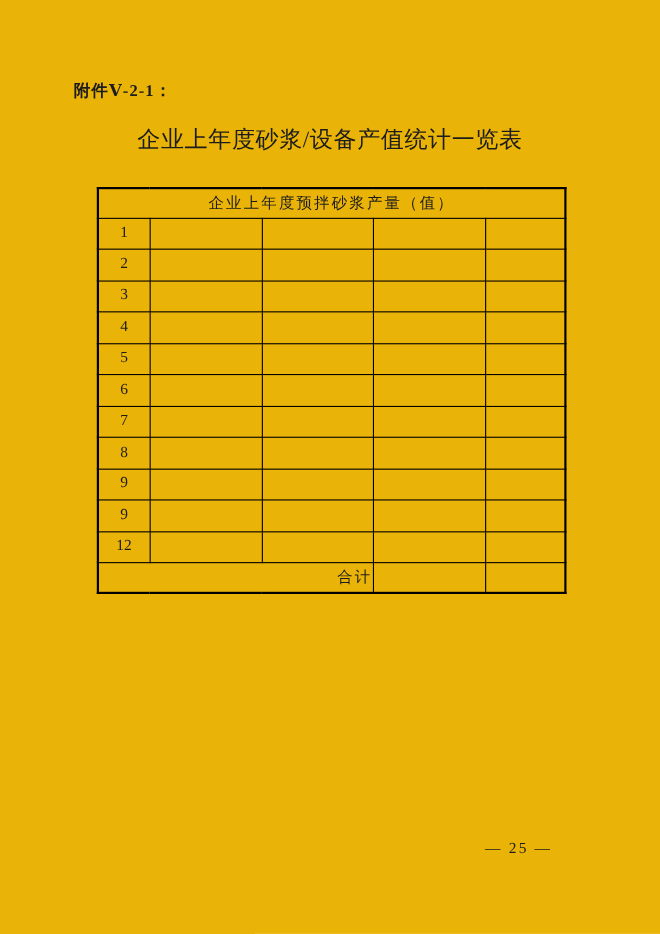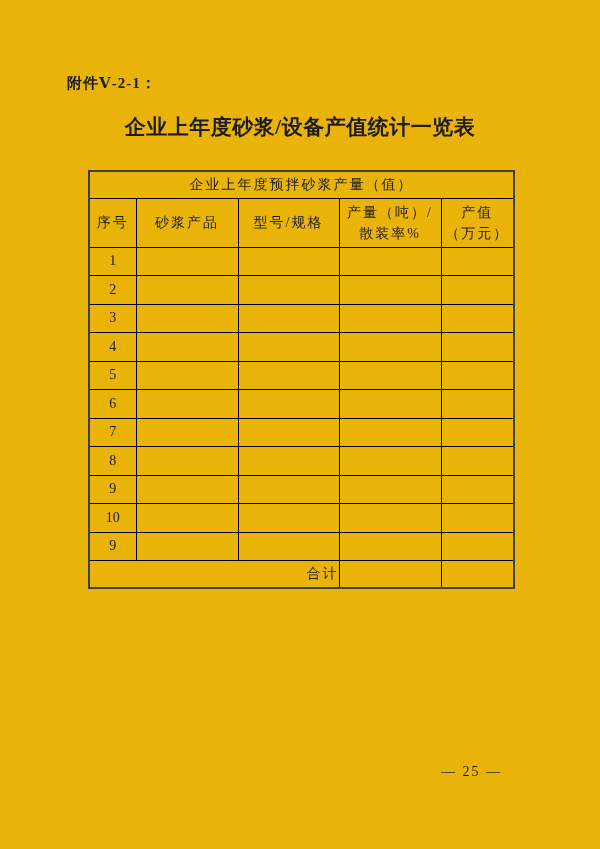--- a/index.html
+++ b/index.html
@@ -22,31 +22,31 @@
     letter-spacing: 1px;
     font-weight: 600;
   }
   .title {
     position: absolute;
     left: 0;
     top: 113px;
     width: 100%;
     text-align: center;
     font-size: 21px;
-    font-weight: bold;
+    font-weight: normal;
     letter-spacing: 0.5px;
   }
   table.form-table {
     position: absolute;
     left: 88px;
     top: 170px;
     width: 425px;
     table-layout: fixed;
     border-collapse: collapse;
-    border: 2px solid #404040;
+    border: 2px solid #000000;
   }
   table.form-table th,
   table.form-table td {
     border: 1px solid #000000;
     text-align: center;
     vertical-align: middle;
     font-size: 14px;
     font-weight: normal;
     letter-spacing: 2px;
     padding: 0;
@@ -78,29 +78,20 @@
     <colgroup>
       <col style="width:47px">
       <col style="width:102px">
       <col style="width:101px">
       <col style="width:102px">
       <col style="width:73px">
     </colgroup>
     <thead>
       <tr class="caption-row">
         <th colspan="5">企业上年度预拌砂浆产量（值）</th>
-      </tr>
-      <tr class="header-row">
-        <th>序号</th>
-        <th>砂浆产品</th>
-        <th>型号/规格</th>
-        <th class="two-line">产量（吨）/
-散装率%</th>
-        <th class="two-line">产值
-（万元）</th>
       </tr>
     </thead>
     <tbody>
         <tr class="data-row">
     <td class="row-no">1</td>
     <td></td>
     <td></td>
     <td></td>
     <td></td>
   </tr>
@@ -154,28 +145,28 @@
     <td></td>
   </tr>
         <tr class="data-row">
     <td class="row-no">9</td>
     <td></td>
     <td></td>
     <td></td>
     <td></td>
   </tr>
         <tr class="data-row">
-    <td class="row-no">10</td>
+    <td class="row-no">9</td>
     <td></td>
     <td></td>
     <td></td>
     <td></td>
   </tr>
         <tr class="data-row">
-    <td class="row-no">9</td>
+    <td class="row-no">12</td>
     <td></td>
     <td></td>
     <td></td>
     <td></td>
   </tr>
       </tbody>
     <tfoot>
       <tr class="footer-row">
         <td colspan="3">合计</td>
         <td></td>

